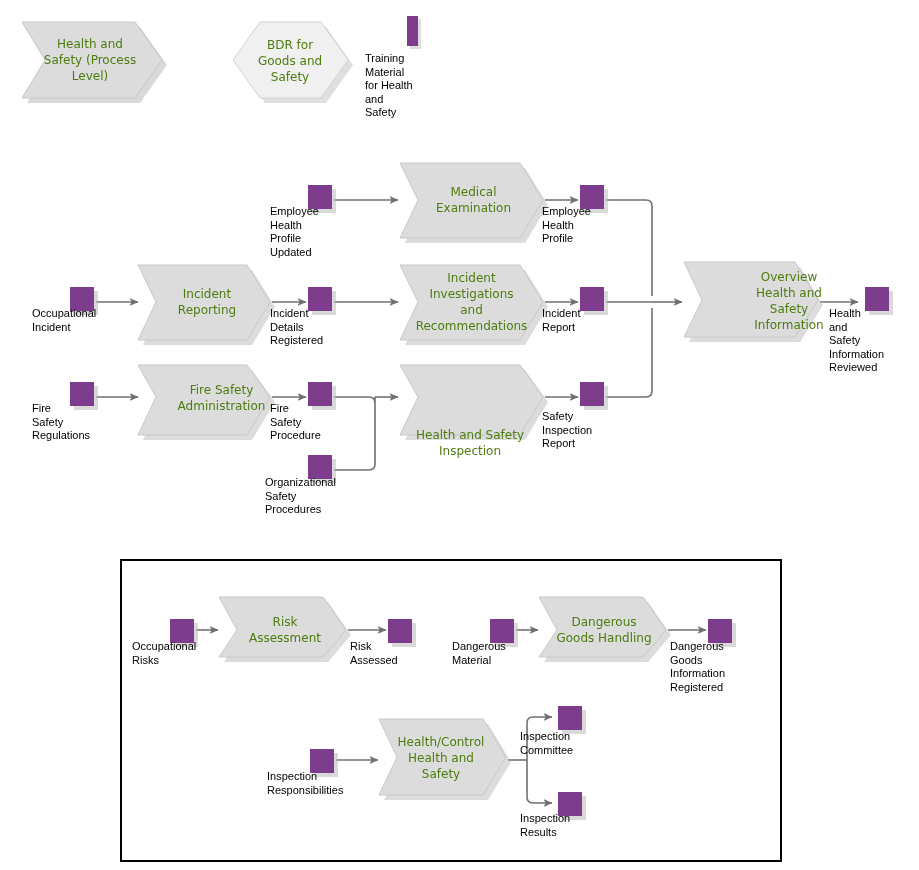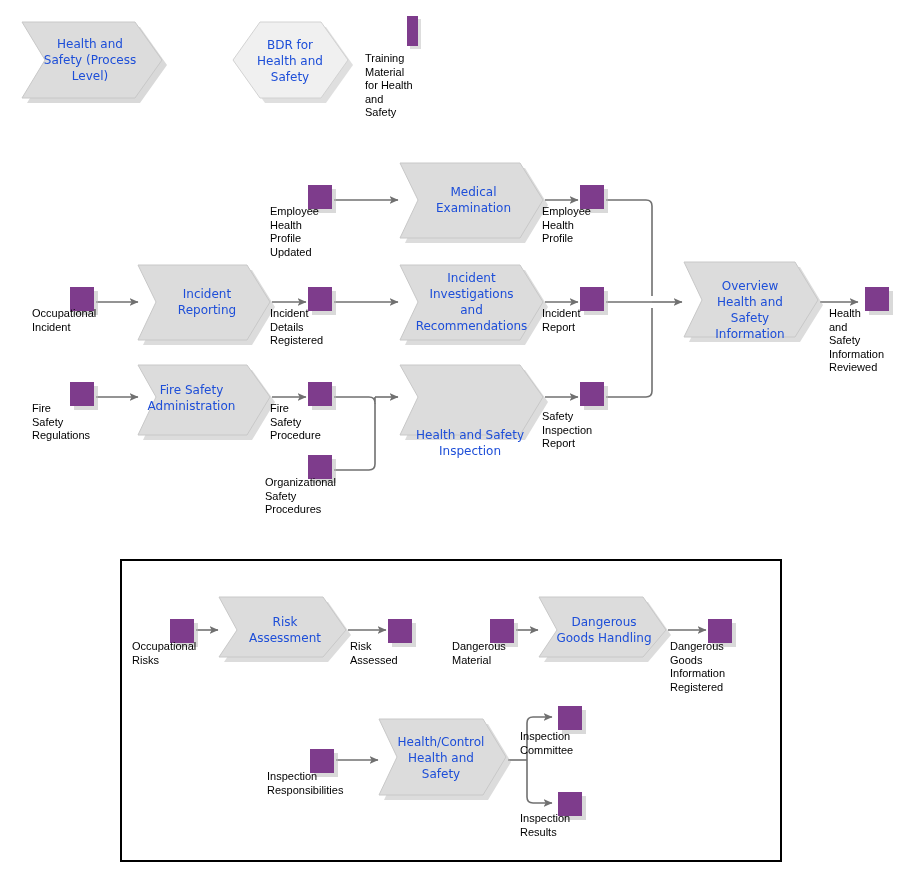--- a/index.html
+++ b/index.html
@@ -29,21 +29,21 @@
     line-height: 13.5px;
     color: #000000;
     white-space: pre-line;
     pointer-events: none;
   }
   .fn-label {
     position: absolute;
     font-family: "DejaVu Sans", sans-serif;
     font-size: 12px;
     line-height: 16px;
-    color: #1d4ed8;
+    color: #4d7c0f;
     text-align: center;
     white-space: pre-line;
     display: flex;
     align-items: center;
     justify-content: center;
   }
 </style>
 </head>
 <body>
 
@@ -229,47 +229,47 @@
       <rect x="558" y="792" width="24" height="24" fill="#7E3C8C"></rect>
     </g>
   </g>
 </svg>
 
 <div class="fn-label" style="left:35px; top:35px; width:110px; height:50px;">Health and
 Safety (Process
 Level)</div>
 
 <div class="fn-label" style="left:240px; top:38px; width:100px; height:45px;">BDR for
-Health and
+Goods and
 Safety</div>
 
 <div class="node-label" style="left:365px; top:52px; width:95px;">Training
 Material
 for Health
 and
 Safety</div>
 
 <div class="fn-label" style="left:416px; top:178px; width:115px; height:44px;">Medical
 Examination</div>
 
 <div class="fn-label" style="left:152px; top:282px; width:110px; height:40px;">Incident
 Reporting</div>
 
 <div class="fn-label" style="left:400px; top:265px; width:143px; height:74px;">Incident
 Investigations
 and
 Recommendations</div>
 
-<div class="fn-label" style="left:134px; top:378px; width:115px; height:40px;">Fire Safety
+<div class="fn-label" style="left:164px; top:378px; width:115px; height:40px;">Fire Safety
 Administration</div>
 
 <div class="fn-label" style="left:400px; top:379px; width:140px; height:40px;margin-top:44px;">Health and Safety
 Inspection</div>
 
-<div class="fn-label" style="left:695px; top:268px; width:110px; height:66px;margin-top:9px;">Overview
+<div class="fn-label" style="left:734px; top:268px; width:110px; height:66px;">Overview
 Health and
 Safety
 Information</div>
 
 <div class="node-label" style="left:270px; top:205px; width:100px;">Employee
 Health
 Profile
 Updated</div>
 
 <div class="node-label" style="left:32px; top:307px; width:100px;">Occupational

